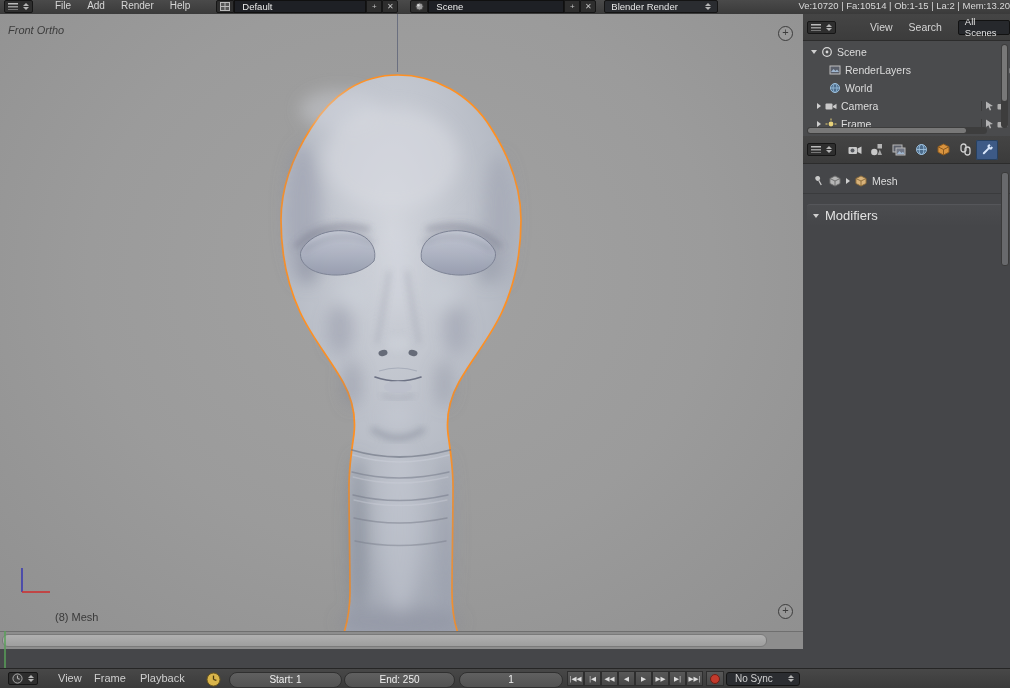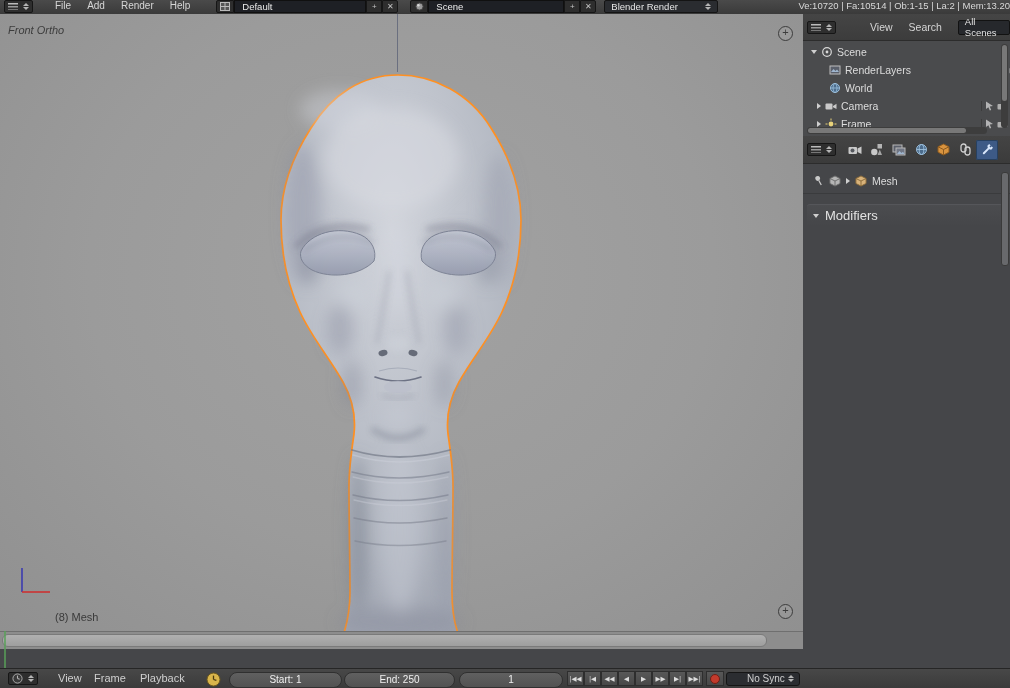--- a/index.html
+++ b/index.html
@@ -466,21 +466,21 @@
       <div class="pbtn">◀</div>
       <div class="pbtn">▶</div>
       <div class="pbtn">▶▶</div>
       <div class="pbtn">▶|</div>
       <div class="pbtn">▶▶|</div>
     </div>
     <div id="rec-btn">
         <span class="dot"></span>
       </div>
 
-    <div class="pill dark" style="left:726px;width:74px;justify-content:flex-start;padding-left:20px;box-sizing:border-box">
+    <div class="pill dark" style="left:726px;width:74px;justify-content:flex-start;padding-left:8px;box-sizing:border-box">
       <span>No Sync</span>
       <span class="dbl" style="margin-left:auto;margin-right:5px">
           <i class="u"></i>
           <i class="d"></i>
         </span>
     </div>
   </div>
 
 </div>
 

